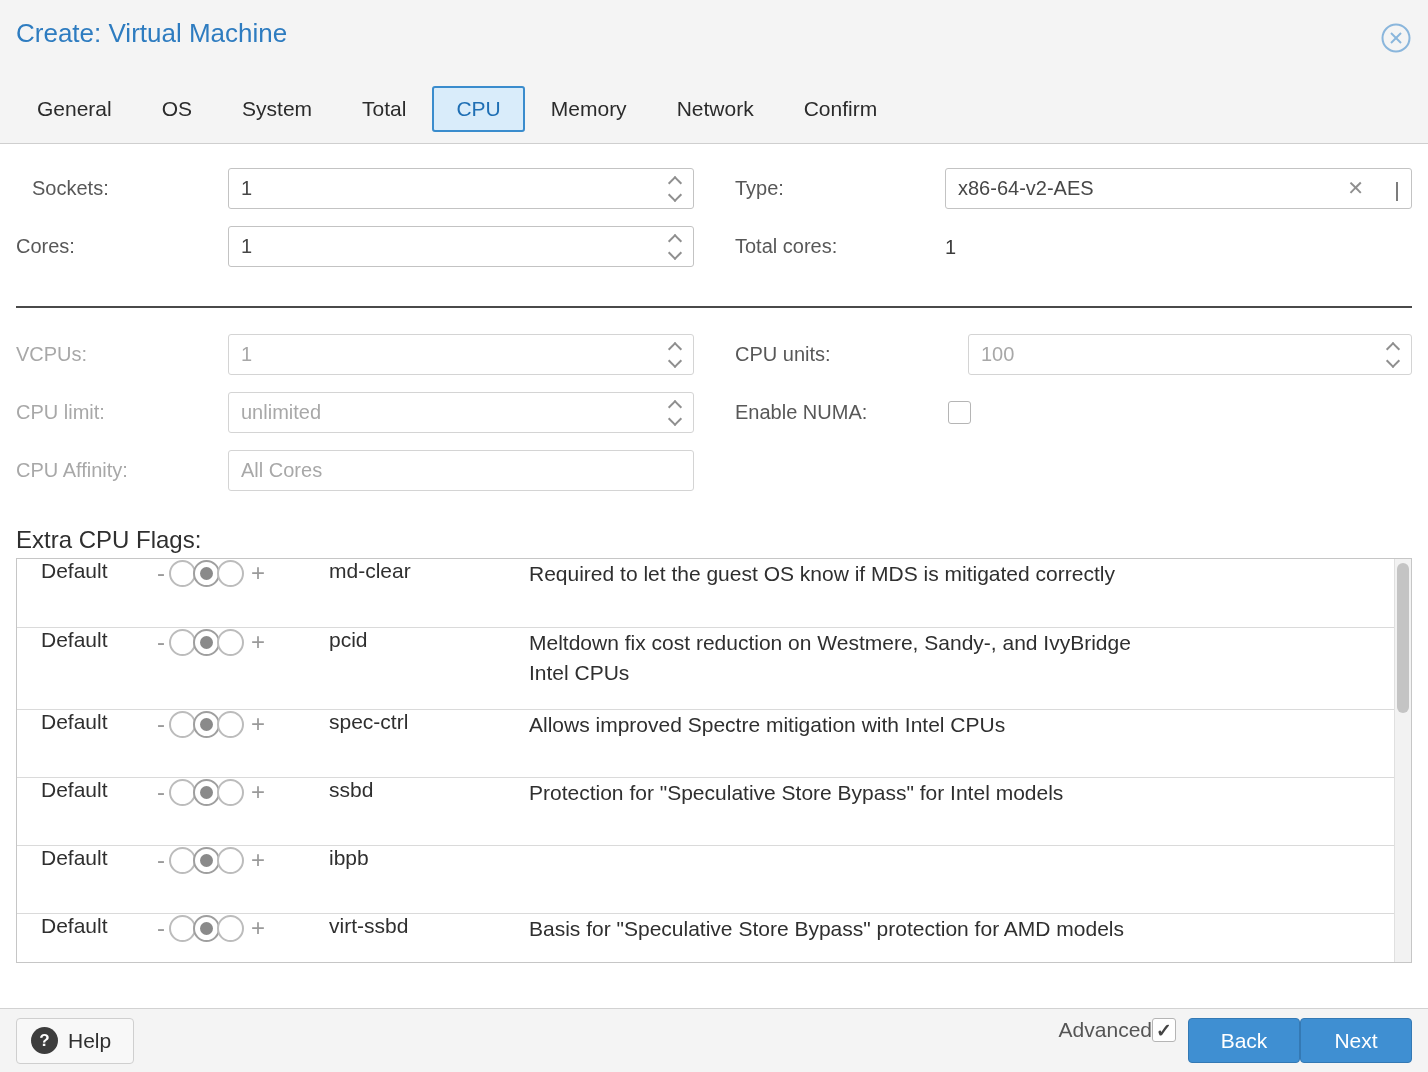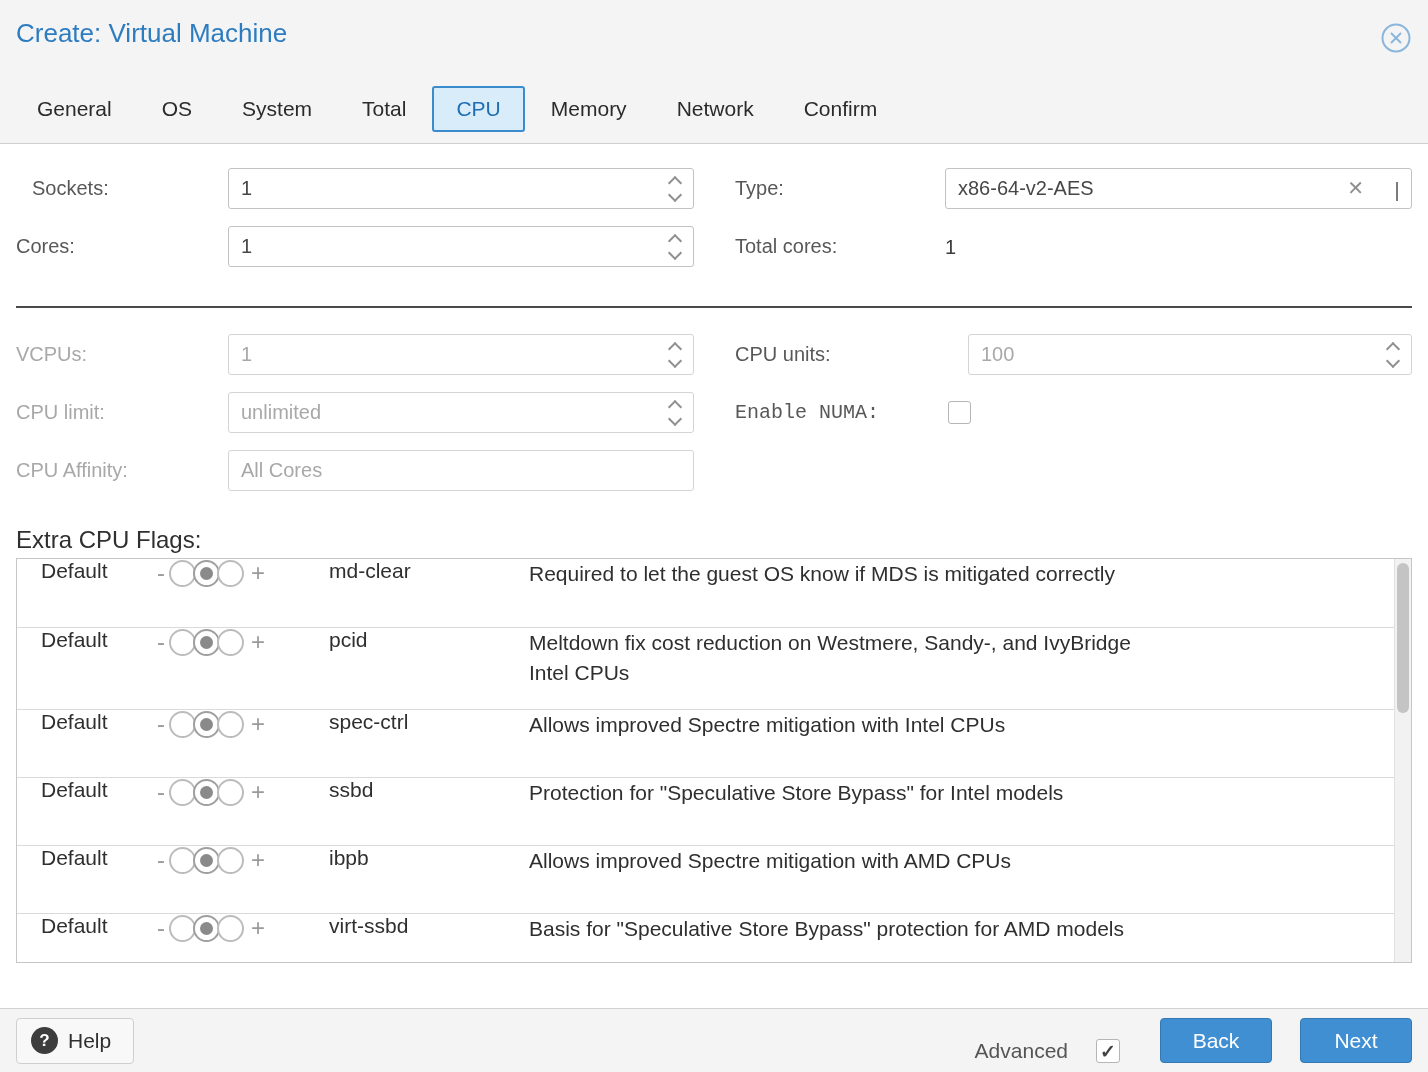--- a/index.html
+++ b/index.html
@@ -75,21 +75,21 @@
                   background:#c4c4c4; border-radius:7px; cursor:pointer; }
 
   
   .footer { position:absolute; left:0; right:0; top:1008px; height:64px; background:#f4f4f4;
             border-top:1px solid #d2d2d2; display:flex; align-items:center; padding:0 16px; }
   .help-btn { display:flex; align-items:center; gap:10px; background:#f8f8f8;
               border:1px solid #cfcfcf; border-radius:4px; height:46px; padding:0 22px 0 14px;
               font-size:21px; color:#2f2f2f; cursor:pointer; }
   .help-icon { width:27px; height:27px; border-radius:50%; background:#3d3d3d; color:#fff;
                display:flex; align-items:center; justify-content:center; font-size:17px; font-weight:bold; }
-  .footer-right { margin-left:auto; display:flex; align-items:flex-end; gap:28px; }
+  .footer-right { margin-left:auto; display:flex; align-items:flex-start; gap:0; }
   .advanced-label { font-size:21px; color:#555; }
   .adv-check { position:static; width:24px; height:24px; }
   .btn { height:45px; min-width:112px; background:#3f8fd2; border:1px solid #3479b4;
          border-radius:4px; color:#fff; font-size:21px; font-family:inherit; cursor:pointer;
          padding:0 26px; }
   .btn.back { margin-left:12px; }
 </style>
 </head>
 <body>
 
@@ -163,21 +163,21 @@
   </div>
 
   <div class="lbl dis" style="left:16px; top:392px;">CPU limit:</div>
   <div class="fld dis" style="left:228px; top:392px; width:466px;">
     <input type="text" placeholder="unlimited" style="">
     <div class="spin">
       <span class="chev up"></span>
       <span class="chev down"></span>
     </div>
   </div>
-  <div class="lbl" style="left:735px; top:392px;font-family:Liberation Mono, monospace;">Enable NUMA:</div>
+  <div class="lbl" style="left:735px; top:392px;">Enable NUMA:</div>
   <div class="checkbox" style="left:948px; top:401px;"></div>
 
   <div class="lbl dis" style="left:16px; top:450px;">CPU Affinity:</div>
   <div class="fld dis noicon" style="left:228px; top:450px; width:466px;">
     <input type="text" placeholder="All Cores" style="">
   </div>
 
   <div class="flags-label">Extra CPU Flags:</div>
   <div class="flags-table">
     <div>
@@ -246,21 +246,20 @@
     <div class="col-slider">
       <span class="sl-sign minus">-</span>
       <span class="sl-circle"></span>
       <span class="sl-circle sel">
               <span class="sl-dot"></span>
             </span>
       <span class="sl-circle"></span>
       <span class="sl-sign plus">+</span>
     </div>
     <div class="col-flag">ibpb</div>
-    <div class="desc">Allows improved Spectre mitigation with AMD CPUs</div>
   </div>
 
   <div class="flag-row">
     <div class="col-state">Default</div>
     <div class="col-slider">
       <span class="sl-sign minus">-</span>
       <span class="sl-circle"></span>
       <span class="sl-circle sel">
               <span class="sl-dot"></span>
             </span>

